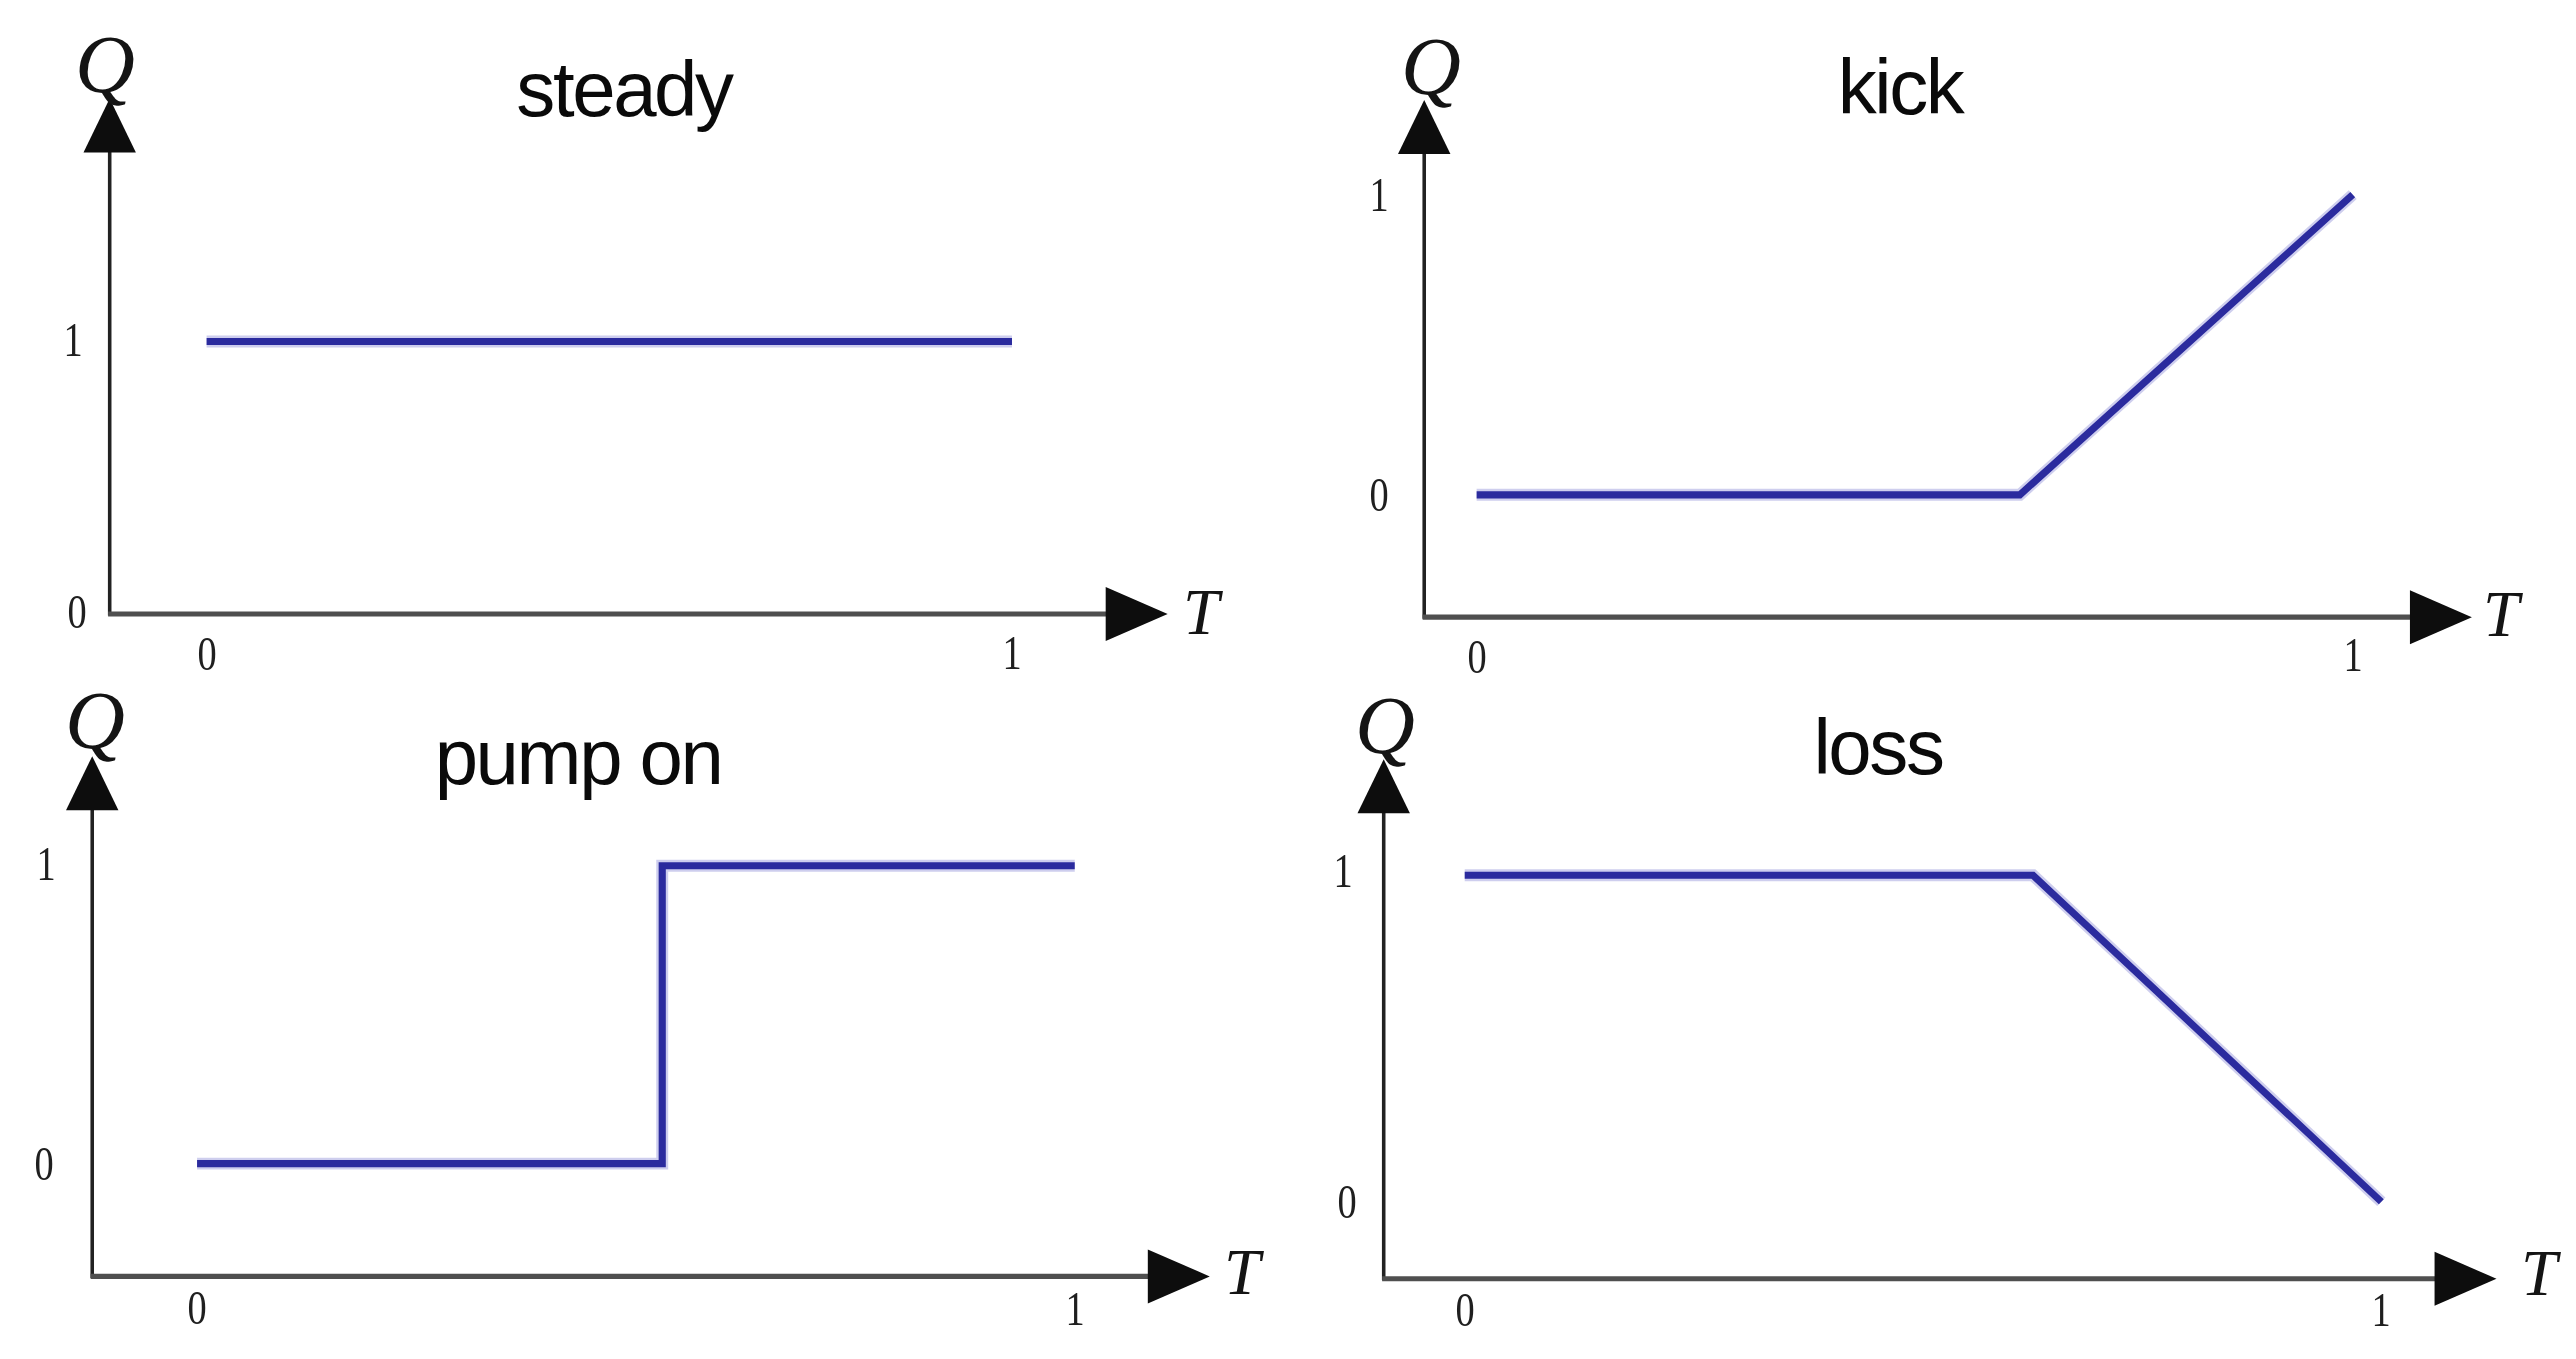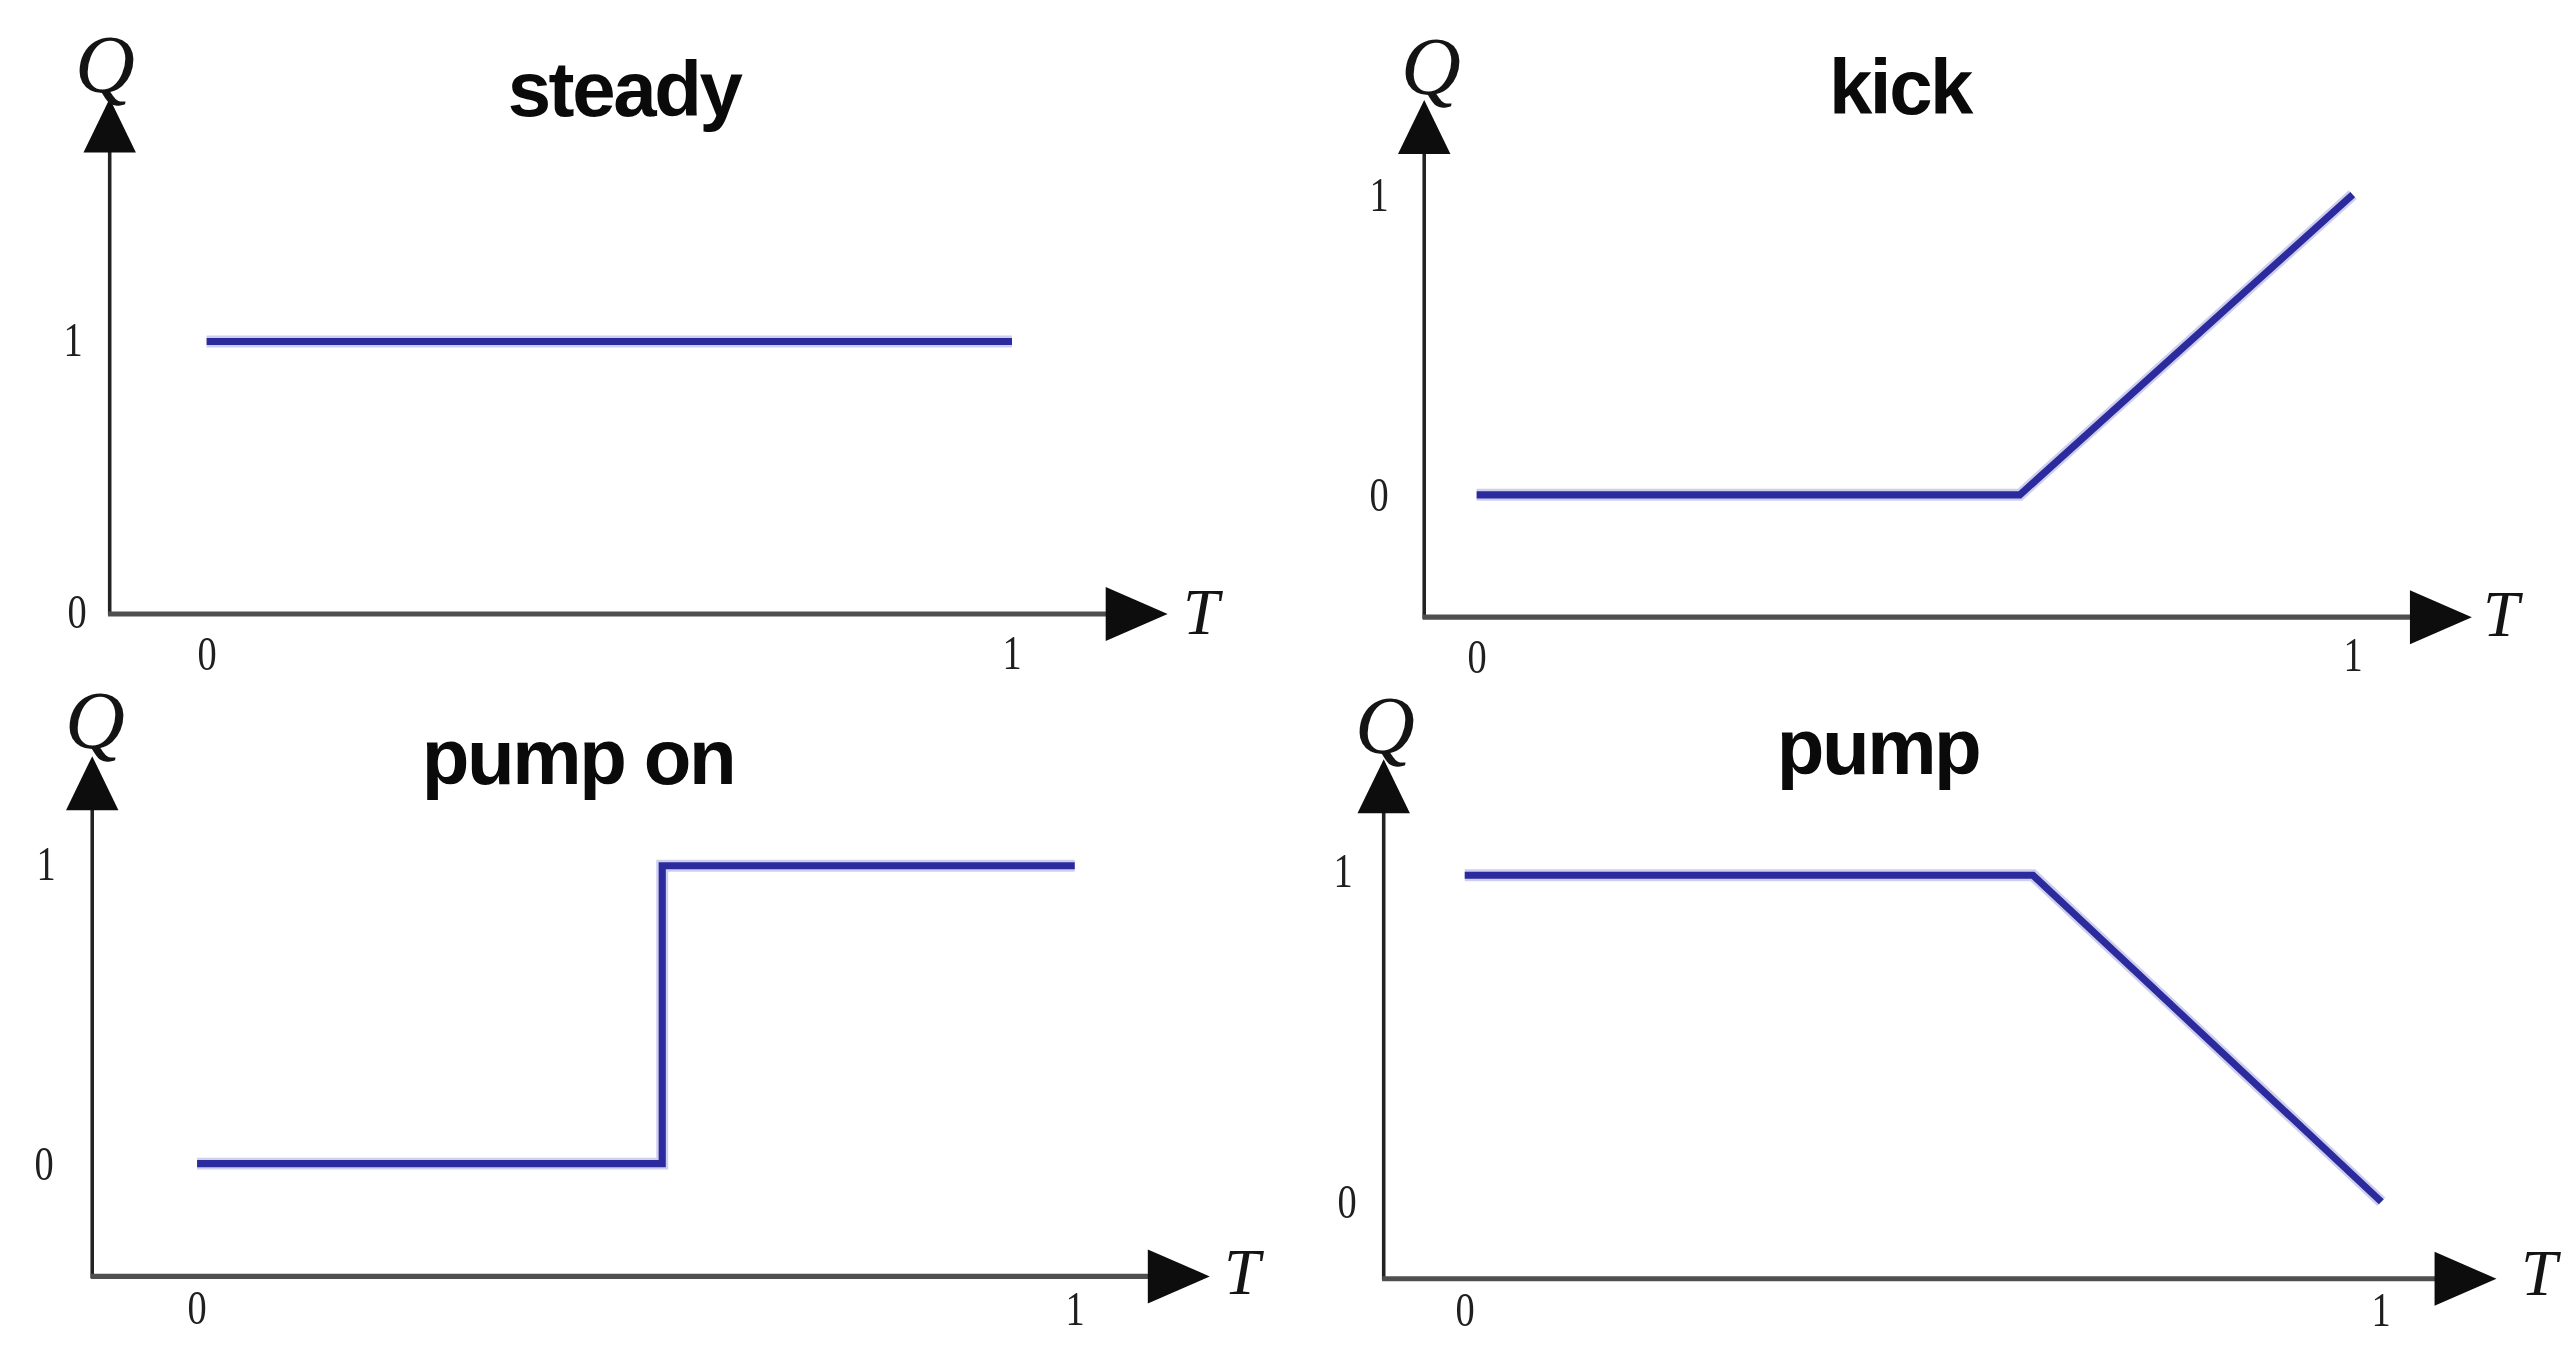--- a/index.html
+++ b/index.html
@@ -23,21 +23,21 @@
   }
   .lbl {
     position: absolute;
     transform: translate(-50%, -50%);
     white-space: nowrap;
     line-height: 1;
     color: #1c1c1c;
   }
   .ttl {
     font-family: "Liberation Sans", sans-serif;
-    font-weight: 700;
+    font-weight: 400;
     font-size: 78px;
     letter-spacing: -2.4px;
     color: #0a0a0a;
   }
   .qlab {
     font-family: "Liberation Serif", serif;
     font-style: italic;
     font-size: 83px;
     color: #141414;
   }
@@ -98,21 +98,21 @@
     <div class="lbl tick" style="left: 1379px; top: 495px;">0</div>
     <div class="lbl tick" style="left: 1477px; top: 657px;">0</div>
     <div class="lbl tick" style="left: 2353px; top: 655px;">1</div>
     <div class="lbl ttl" style="left: 578px; top: 757px; text-align: center;">pump on</div>
     <div class="lbl qlab" style="left: 95px; top: 720px;">Q</div>
     <div class="lbl tlab" style="left: 1242px; top: 1272px;">T</div>
     <div class="lbl tick" style="left: 46px; top: 864px;">1</div>
     <div class="lbl tick" style="left: 44px; top: 1164px;">0</div>
     <div class="lbl tick" style="left: 197px; top: 1308px;">0</div>
     <div class="lbl tick" style="left: 1075px; top: 1309px;">1</div>
-    <div class="lbl ttl" style="left: 1878px; top: 747px;">pump</div>
+    <div class="lbl ttl" style="left: 1878px; top: 747px;">loss</div>
     <div class="lbl qlab" style="left: 1385px; top: 725px;">Q</div>
     <div class="lbl tlab" style="left: 2539px; top: 1273px;">T</div>
     <div class="lbl tick" style="left: 1343px; top: 871px;">1</div>
     <div class="lbl tick" style="left: 1347px; top: 1202px;">0</div>
     <div class="lbl tick" style="left: 1465px; top: 1310px;">0</div>
     <div class="lbl tick" style="left: 2381px; top: 1310px;">1</div>
   </div>
 
 
 </body></html>

